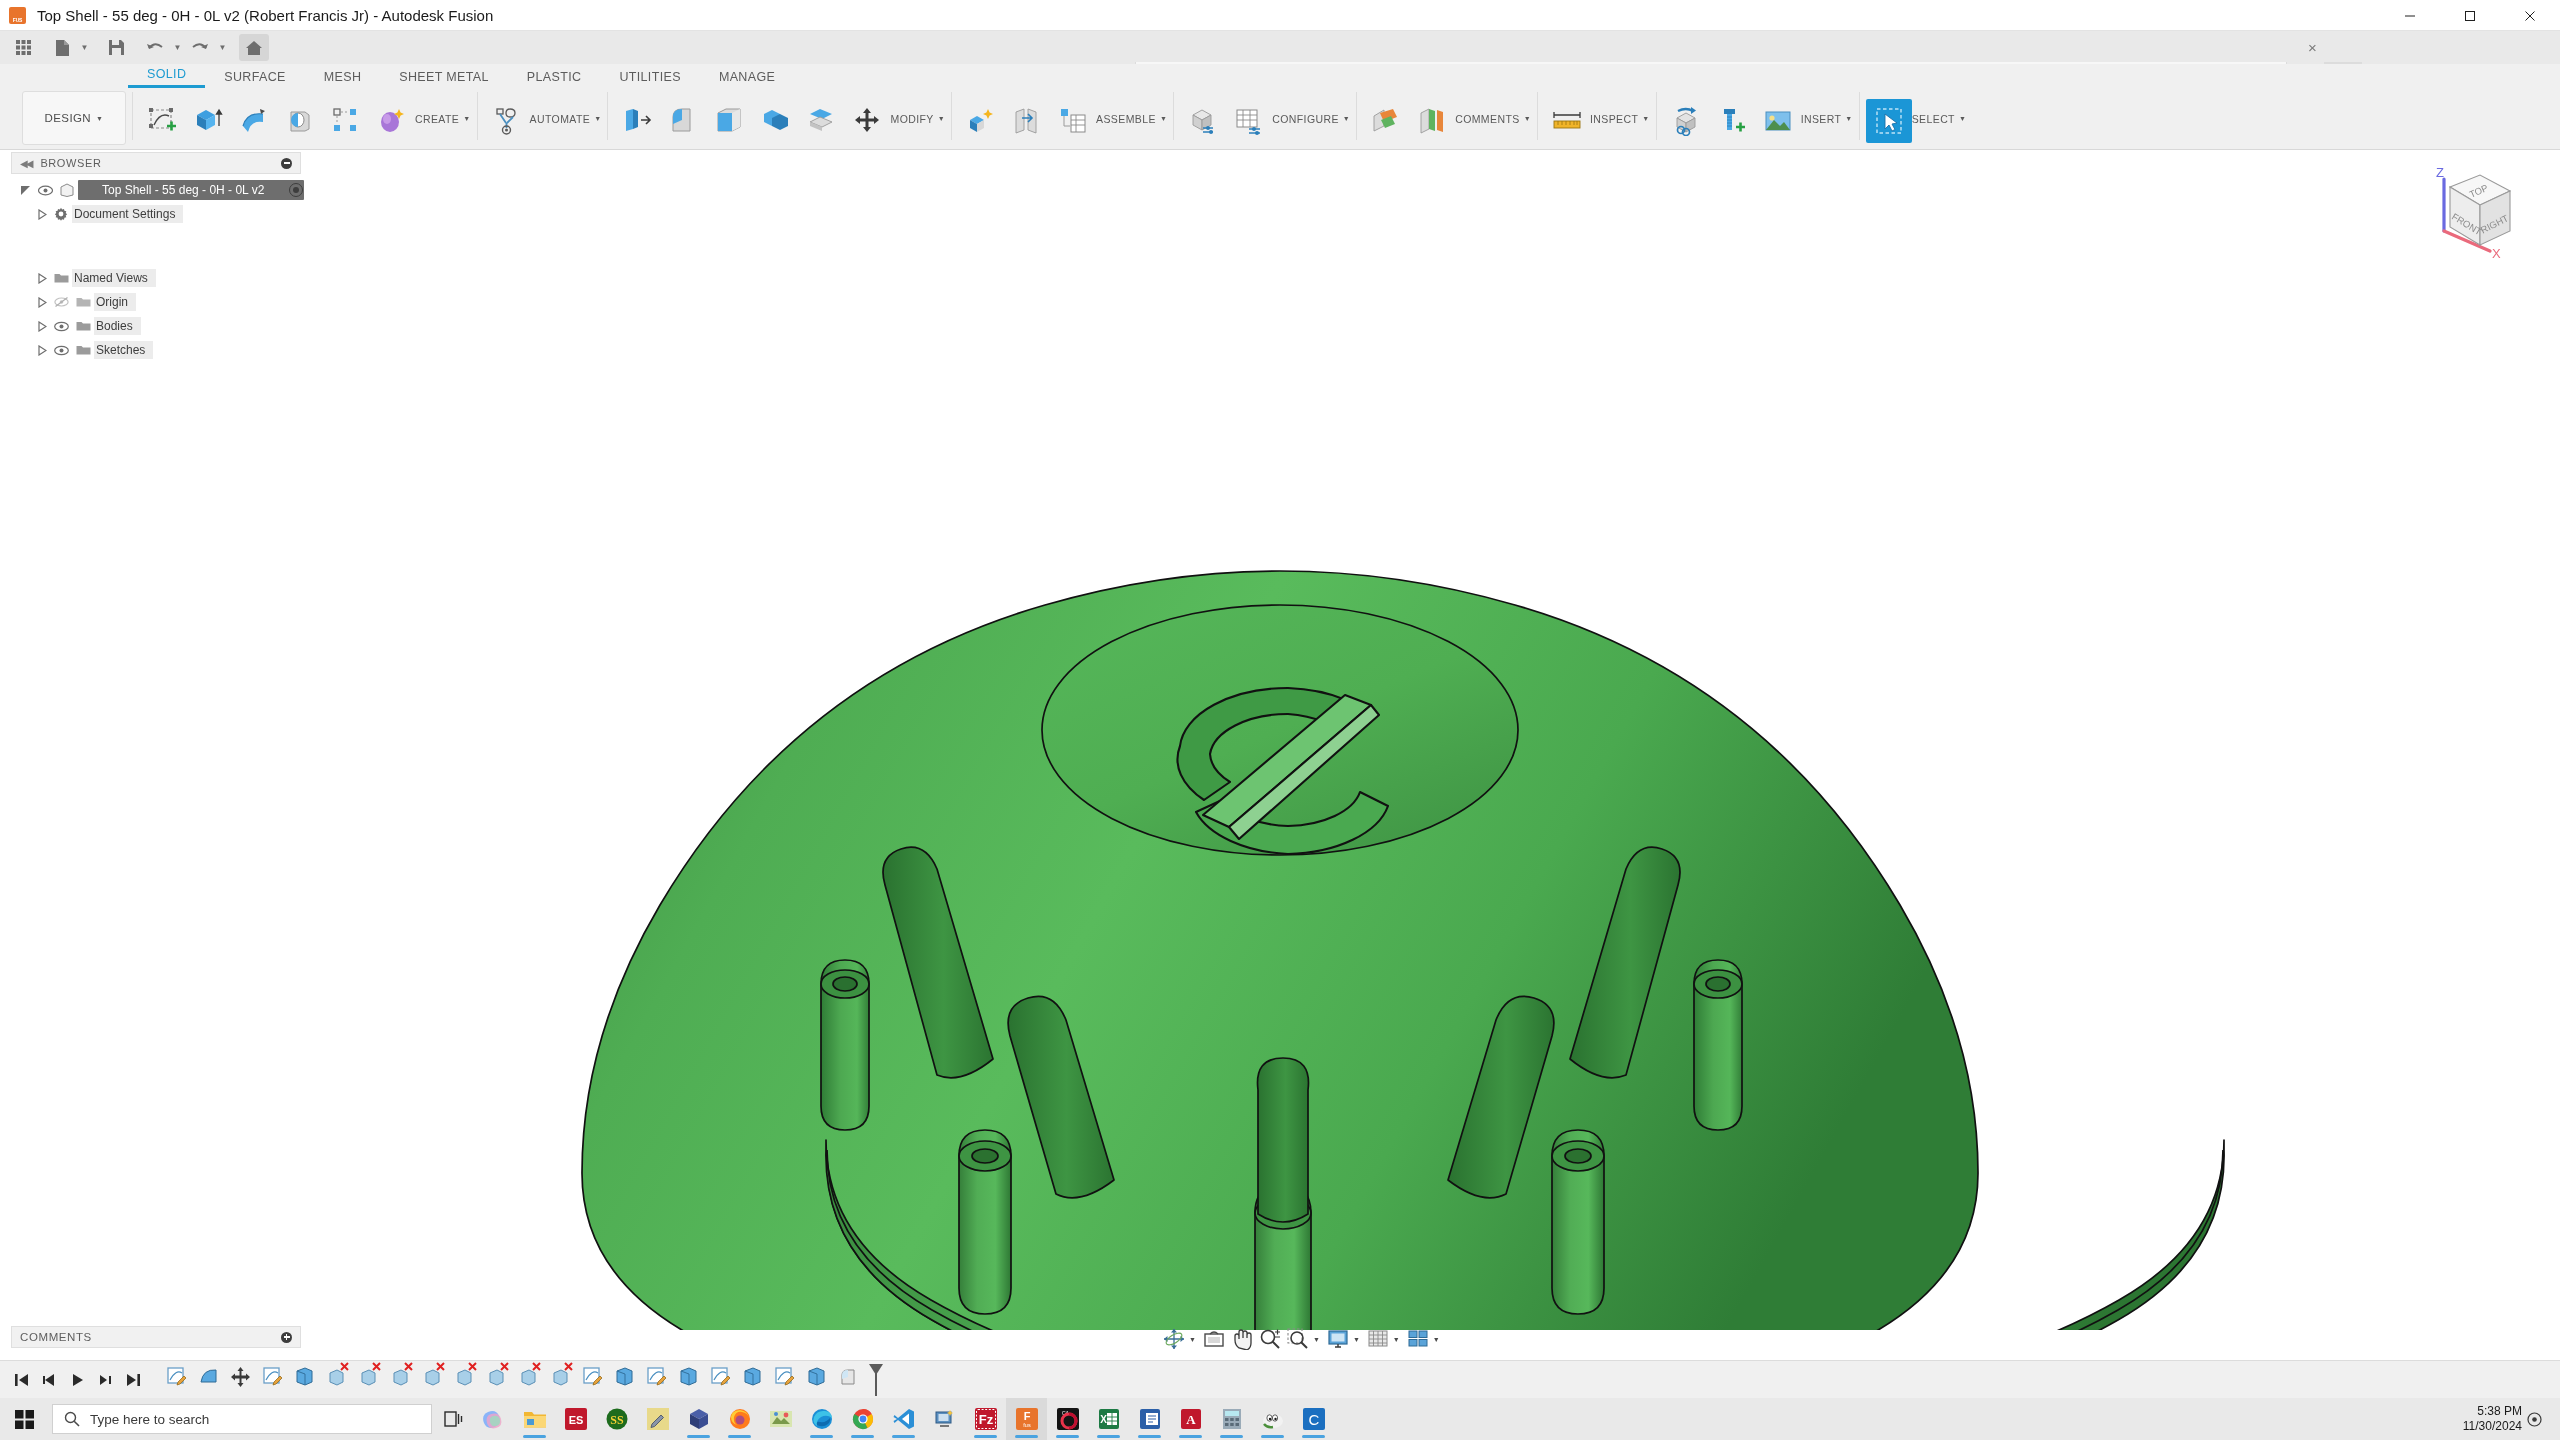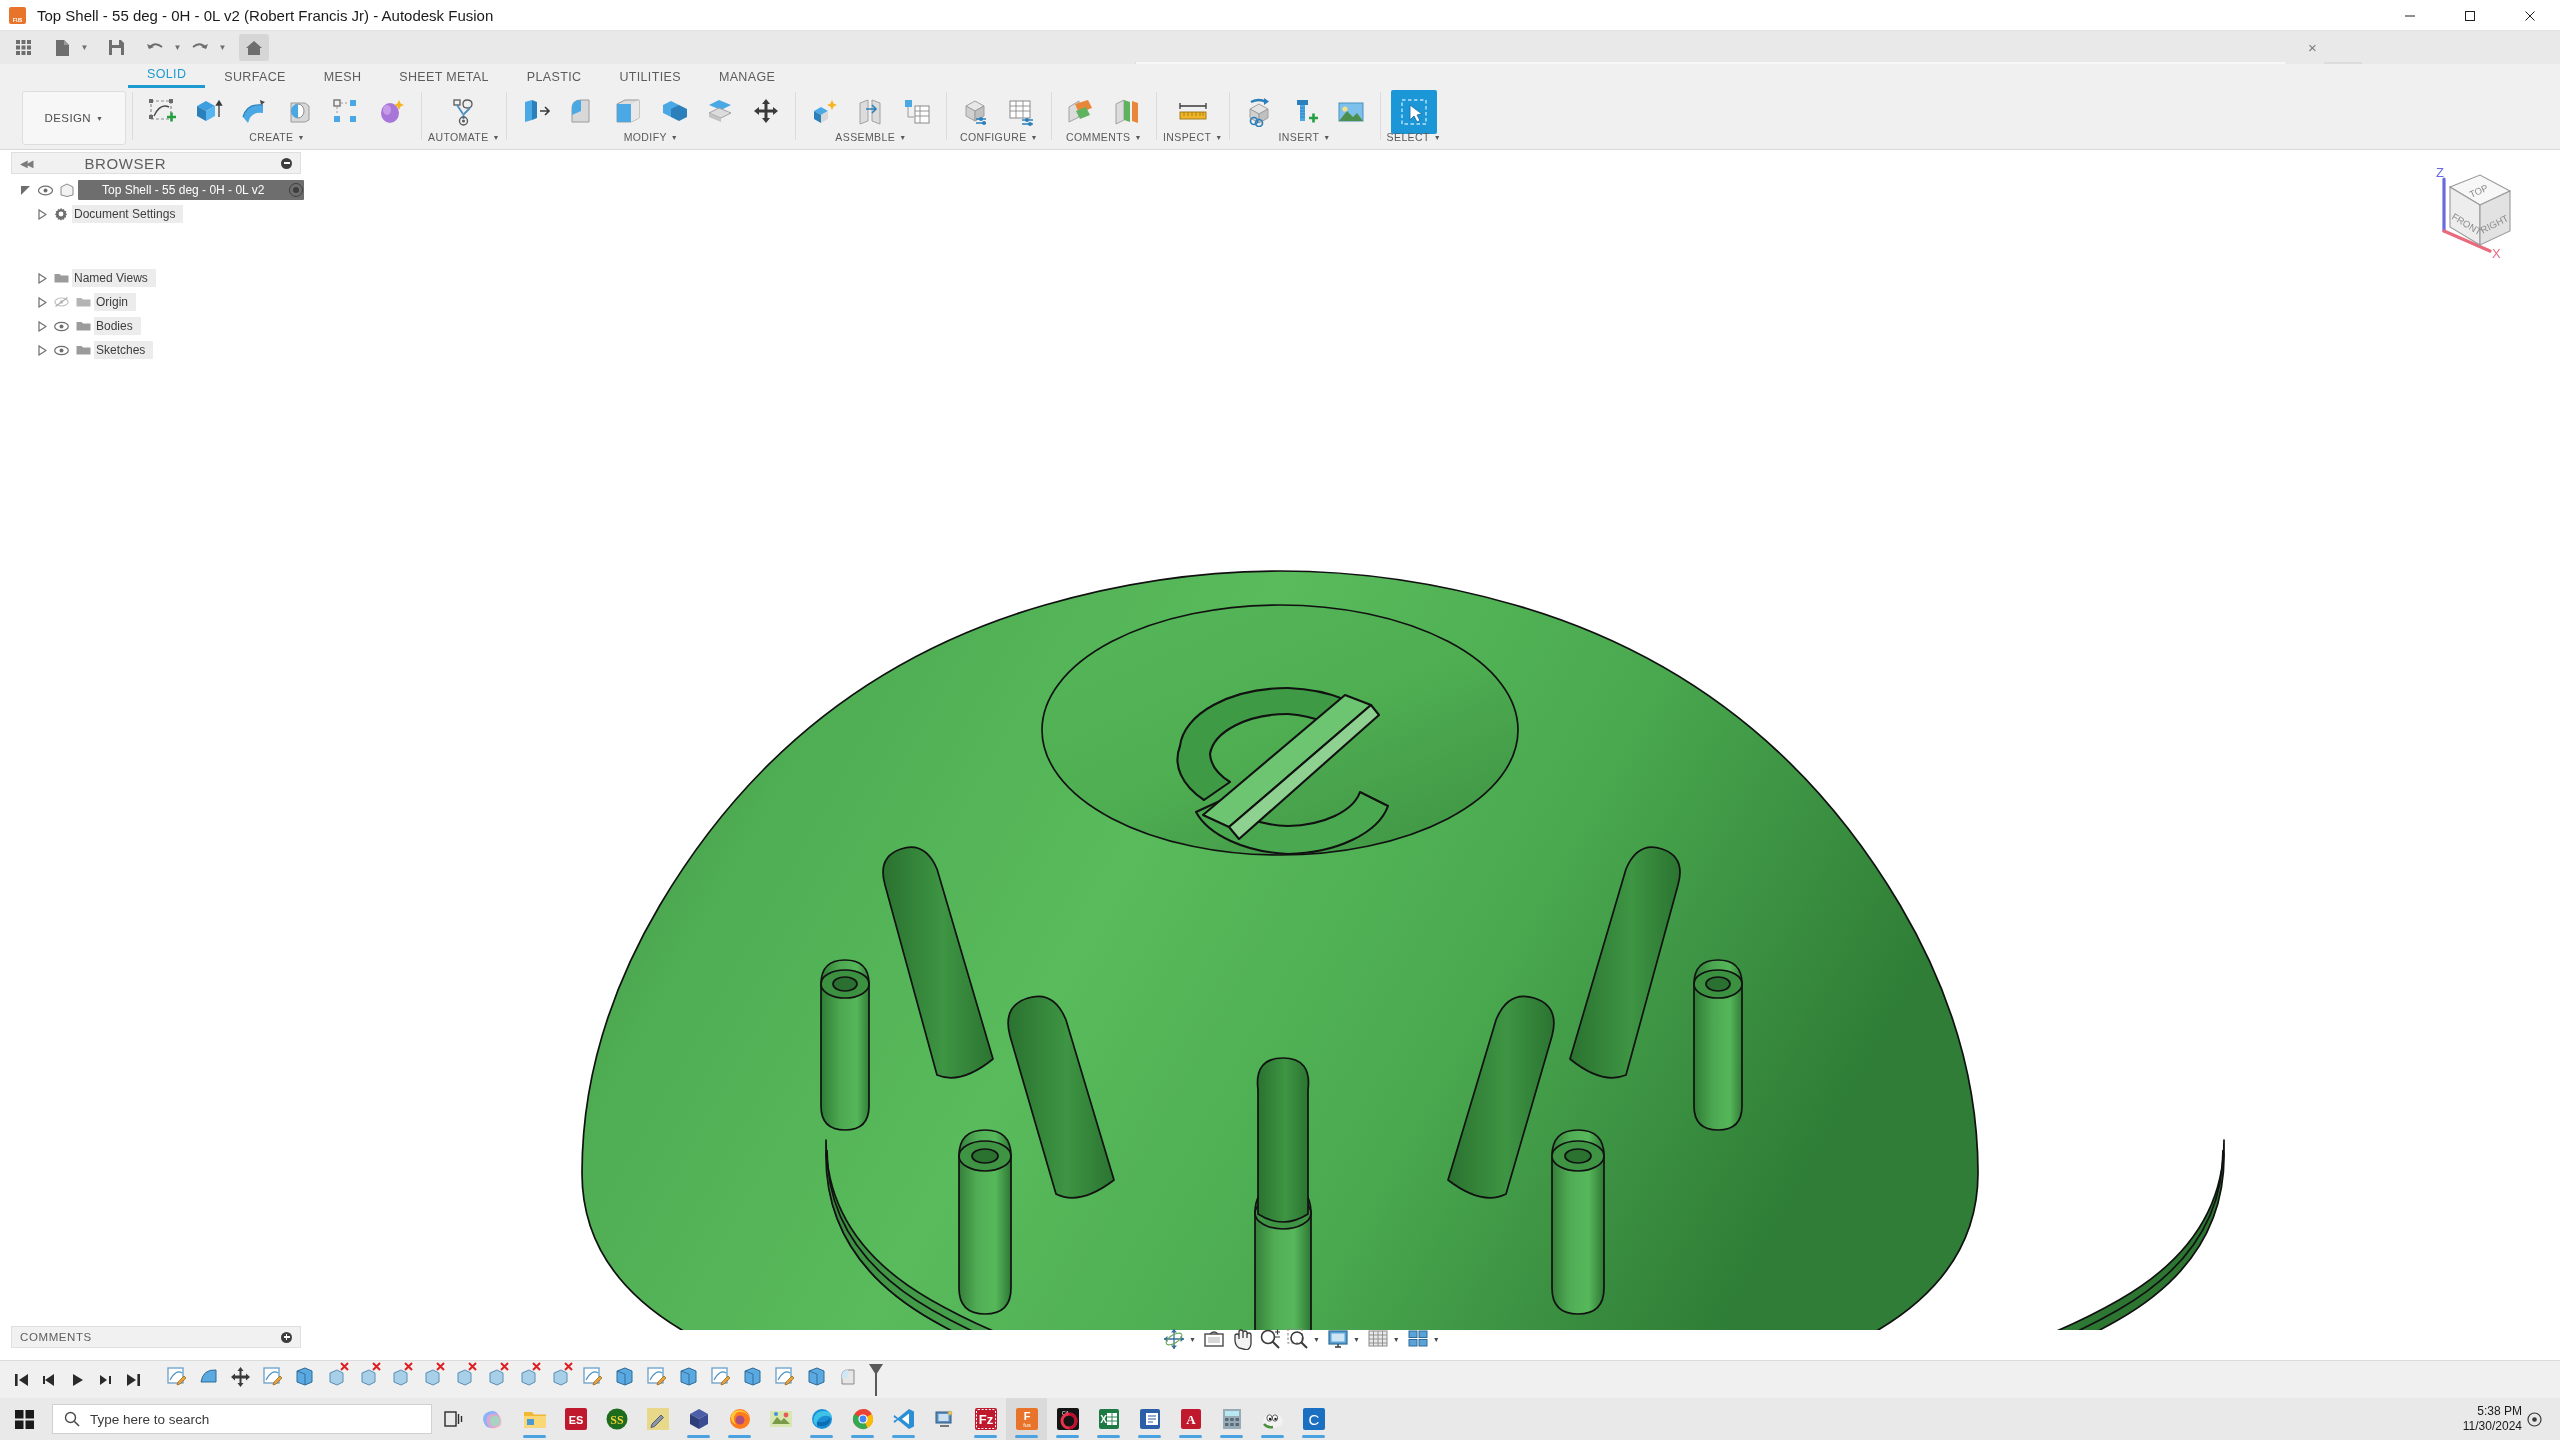--- a/index.html
+++ b/index.html
@@ -102,21 +102,21 @@
   .ribbon {
     position: absolute; left: 0; top: 88px; width: 2560px; height: 62px;
     background: #f0f0f0; border-bottom: 1px solid #d8d8d8; display: flex;
   }
   .design-btn {
     width: 104px; height: 54px; margin: 3px 0 0 22px; background: #f7f7f7;
     border: 1px solid #dedede; border-radius: 3px;
     display: flex; align-items: center; justify-content: center; gap: 5px;
     font-size: 11.5px; color: #4d4d4d; letter-spacing: 0.4px; flex: none;
   }
-  .panel { display: flex; flex-direction: column; align-items: center; height: 62px; flex: none; }
+  .panel { display: flex; flex-direction: row; align-items: center; height: 62px; flex: none; }
   .panel-icons { display: flex; align-items: flex-start; height: 44px; padding-top: 2px; }
   .panel-label {
     font-size: 10.5px; color: #5a5a5a; letter-spacing: 0.4px;
     display: flex; align-items: center; gap: 4px; margin-top: -1px;
   }
   .panel-sep { width: 1px; height: 48px; background: #dcdcdc; margin: 4px 6px 0 6px; flex: none; }
   .ricon { width: 46px; height: 44px; display: flex; align-items: center; justify-content: center; }
   .ricon.sel { background: #1b96d6; border-radius: 2px; }
   .caret-dn { font-size: 7px; color: #5a5a5a; }
   .create-underline {
@@ -125,21 +125,21 @@
 
   
   .browser {
     position: absolute; left: 11px; top: 152px; width: 290px;
   }
   .browser-hdr {
     height: 22px; background: #f1f1f1; border: 1px solid #dfdfdf;
     display: flex; align-items: center; padding: 0 8px;
   }
   .br-collapse { color: #7c7c7c; font-size: 10px; letter-spacing: -2px; margin-right: 9px; }
-  .br-title { font-size: 15px; color: #5e5e5e; letter-spacing: 0.6px; flex: 1; margin-left: 44px; }
+  .br-title { font-size: 11px; color: #5e5e5e; letter-spacing: 0.6px; flex: 1; }
   .br-minus {
     width: 11px; height: 11px; border-radius: 50%; background: #3d3d3d;
     display: flex; align-items: center; justify-content: center;
   }
   .br-minus i { width: 6px; height: 1.5px; background: #fff; display: block; }
   .tree { padding-top: 4px; }
   .trow { height: 24px; display: flex; align-items: center; position: relative; }
   .tarrow {
     width: 17px; display: flex; align-items: center; justify-content: center;
     color: #6e6e6e; font-size: 9px; flex: none;

